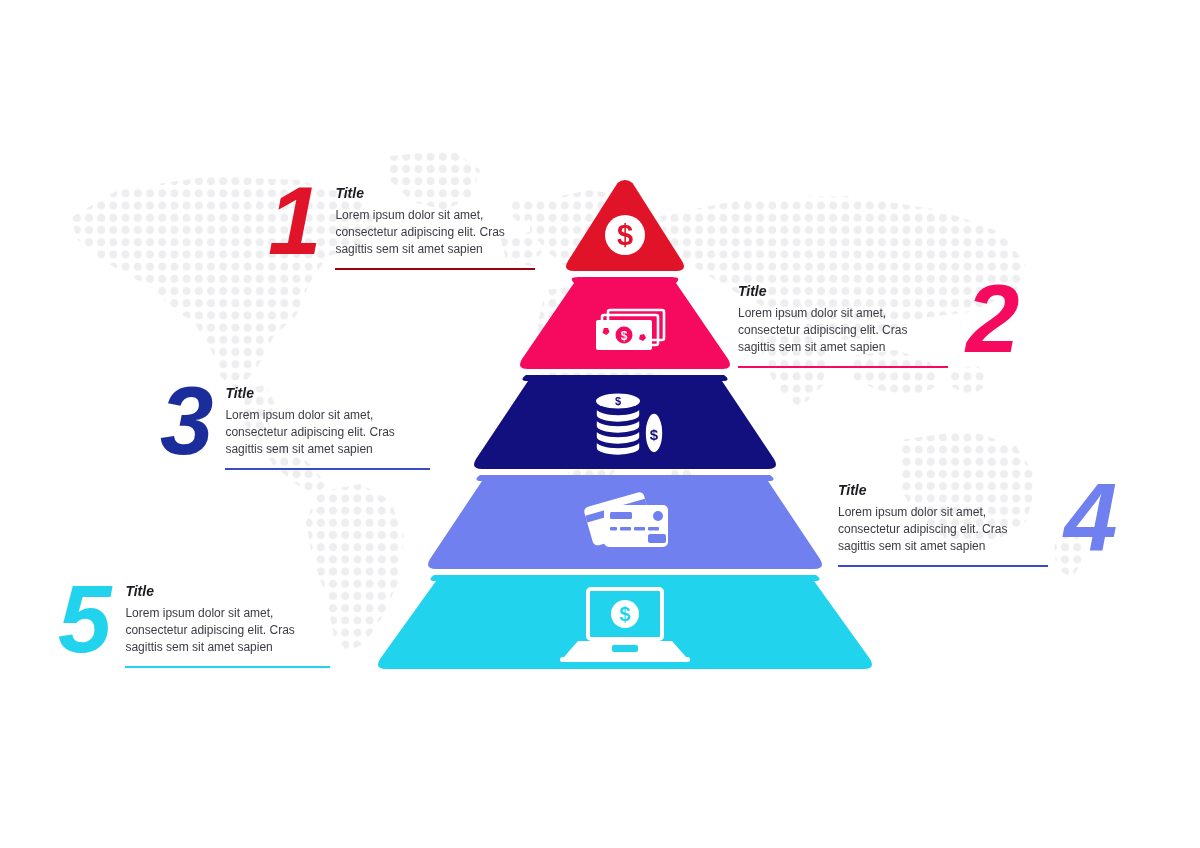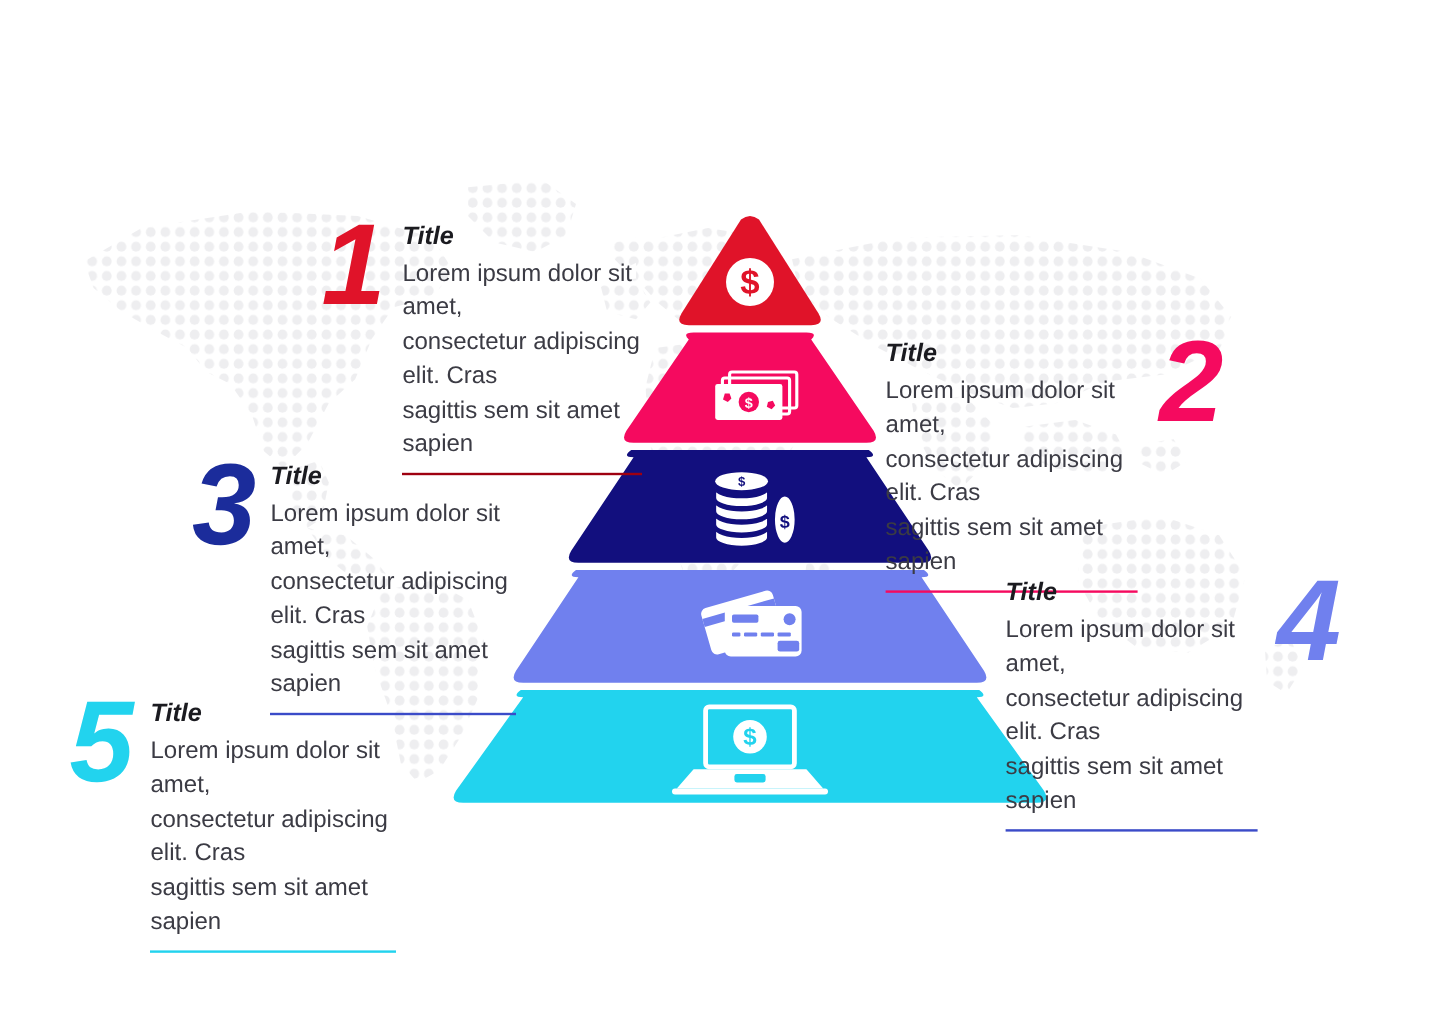--- a/index.html
+++ b/index.html
@@ -49,28 +49,28 @@
     font-size: 96px;
     line-height: 0.86;
     letter-spacing: -2px;
     user-select: none;
   }
   .txtwrap { position: relative; }
   .ttl {
     font-family: "Liberation Sans", sans-serif;
     font-weight: bold;
     font-style: italic;
-    font-size: 21px;
+    font-size: 14px;
     color: #1b1b20;
     margin: 0 0 7px 0;
     line-height: 1;
   }
   .desc {
     font-family: "Liberation Sans", sans-serif;
-    font-size: 20px;
+    font-size: 12px;
     line-height: 1.42;
     color: #3b3b44;
     margin: 0;
     white-space: pre-line;
   }
   .rule {
     height: 2px;
     border: 0;
     margin: 10px 0 0 0;
   }

